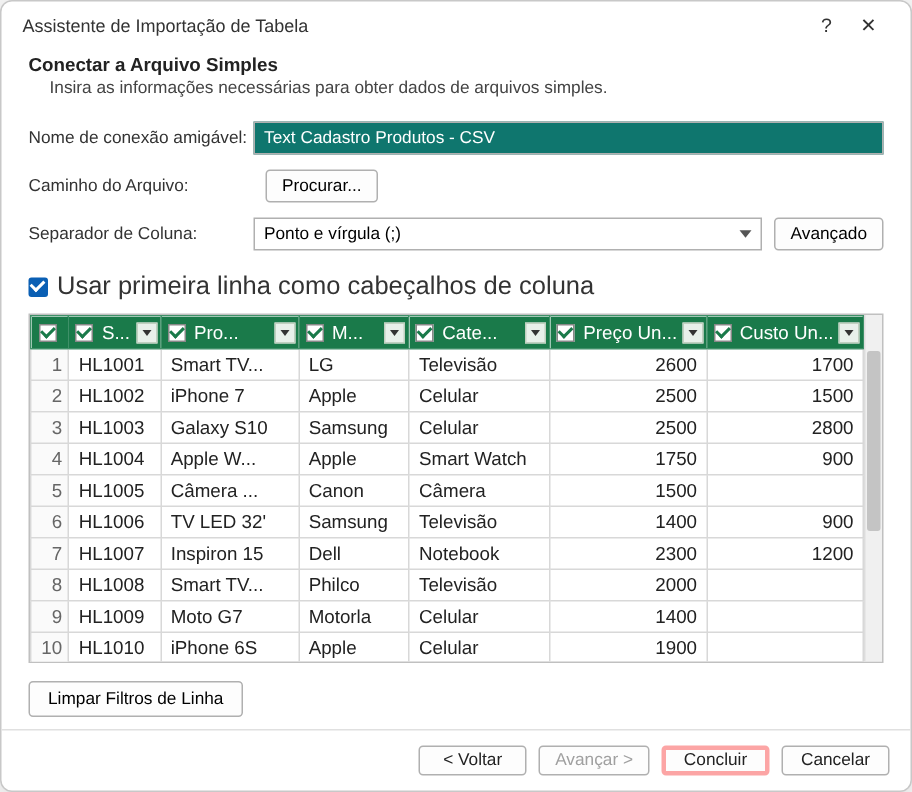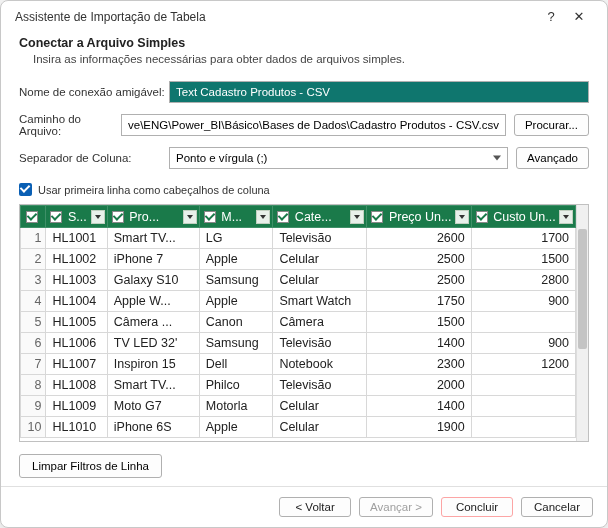--- a/index.html
+++ b/index.html
@@ -52,21 +52,21 @@
     content: ""; position: absolute; right: 6px; top: 50%; transform: translateY(-50%);
     border-left: 4px solid transparent; border-right: 4px solid transparent; border-top: 5px solid #555;
   }
   .form-row .btn {
     margin-left: 8px; height: 22px; font-size: 11.5px;
     border: 1px solid #b0b0b0; background: #fdfdfd; border-radius: 3px;
     padding: 0 10px; display: flex; align-items: center;
   }
   .check-row {
     display: flex; align-items: center; padding: 0 18px 8px 18px;
-    font-size: 11px; color: #333; text-align: right;
+    font-size: 17px; color: #333; text-align: right;
   }
   .check-row .cb {
     width: 13px; height: 13px; border-radius: 2px; background: #0a5fb4;
     margin-right: 6px; position: relative;
   }
   .check-row .cb::after {
     content: ""; position: absolute; left: 3px; top: 0px;
     width: 4px; height: 7px; border: solid #fff; border-width: 0 2px 2px 0;
     transform: rotate(45deg);
   }
@@ -126,21 +126,21 @@
     border-top: 1px solid #e0e0e0;
     padding: 10px 14px; display: flex; justify-content: flex-end; gap: 8px;
   }
   .footer .btn {
     height: 20px; min-width: 72px; font-size: 11.5px;
     border: 1px solid #b0b0b0; background: #fdfdfd; border-radius: 3px;
     display: inline-flex; align-items: center; justify-content: center;
     padding: 0 10px; color: #222;
   }
   .footer .btn.disabled { color: #a0a0a0; }
-  .footer .btn.primary { border: 1px solid #fca5a5; }
+  .footer .btn.primary { border: 3px solid #fca5a5; }
 </style>
 </head>
 <body>
 
 <div class="dialog">
 
   <div class="titlebar">
     <span>Assistente de Importação de Tabela</span>
     <span class="spacer"></span>
     <span class="tbtn">?</span>
@@ -154,23 +154,20 @@
 
   <div class="form">
     <div class="form-row">
       <label>Nome de conexão amigável:</label>
       <div class="field sel">
         <span>Text Cadastro Produtos - CSV</span>
       </div>
     </div>
     <div class="form-row">
       <label>Caminho do Arquivo:</label>
-      <div class="field">
-        <span style="overflow:hidden; white-space:nowrap;">ve\ENG\Power_BI\Básico\Bases de Dados\Cadastro Produtos - CSV.csv</span>
-      </div>
       <div class="btn">Procurar...</div>
     </div>
     <div class="form-row">
       <label>Separador de Coluna:</label>
       <div class="field select">
         <span>Ponto e vírgula (;)</span>
       </div>
       <div class="btn">Avançado</div>
     </div>
   </div>

